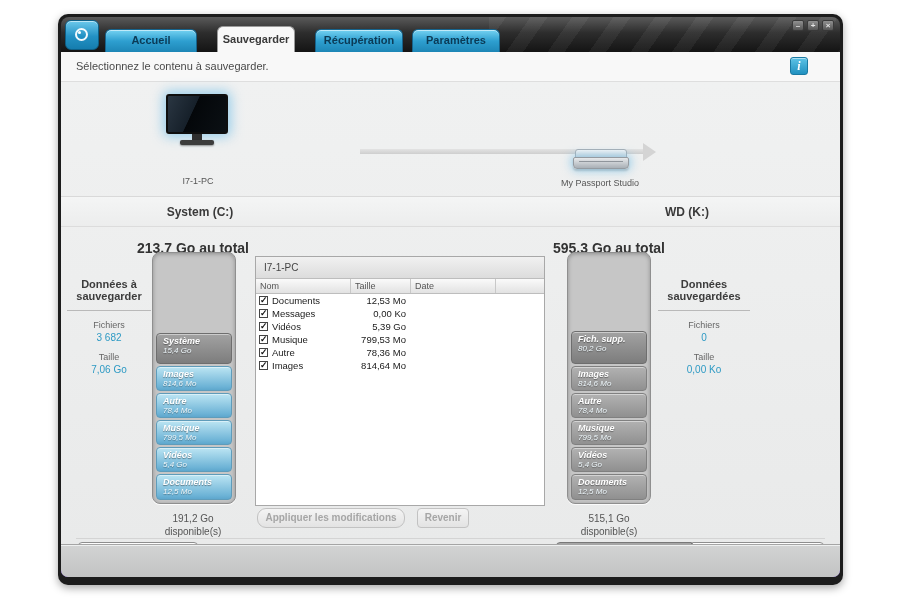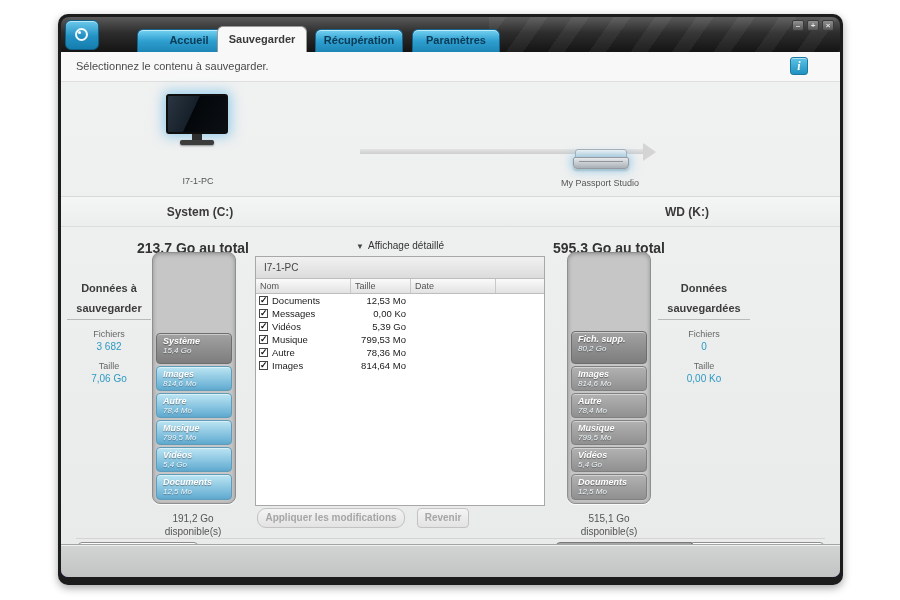--- a/index.html
+++ b/index.html
@@ -91,22 +91,22 @@
     box-shadow:inset 0 1px 0 rgba(255,255,255,.45);}
   .seg .seg-name{display:block;font-size:9px;font-weight:bold;color:#fff;line-height:10px;
     text-shadow:0 1px 1px rgba(0,0,0,.4);white-space:nowrap;}
   .seg .seg-size{display:block;font-size:8px;color:#eef7fb;line-height:10px;
     text-shadow:0 1px 1px rgba(0,0,0,.35);white-space:nowrap;}
   .seg.blue{background:linear-gradient(180deg,#bce5f3,#6db3d6 85%,#5ea7cd);border:1px solid #5f9cba;}
   .seg.gray{background:linear-gradient(180deg,#b2b2b2,#909090);border:1px solid #808080;}
   .seg.darkgray{background:linear-gradient(180deg,#a2a2a2,#7d7d7d);border:1px solid #6e6e6e;}
 
   .stats{position:absolute;top:196px;text-align:center;}
-  .stats-title{font-size:11px;font-weight:bold;color:#3c3c3c;line-height:20px;
-    padding-bottom:1px;border-bottom:1px solid #b9b9b9;}
+  .stats-title{font-size:11px;font-weight:bold;color:#3c3c3c;line-height:12px;
+    padding-bottom:8px;border-bottom:1px solid #b9b9b9;}
   .stat-label{font-size:9px;color:#666;margin-top:9px;}
   .stat-value{font-size:10px;color:#2e9ac4;margin-top:2px;}
 
   .available{position:absolute;top:430px;font-size:10px;color:#555;text-align:center;line-height:13px;}
 
   
   .detail-toggle{position:absolute;left:194px;top:158px;width:290px;text-align:center;
     font-size:10px;color:#333;}
   .caret{font-size:8px;color:#444;margin-right:4px;}
   .dtable{position:absolute;left:194px;top:174px;width:290px;height:250px;background:#fff;
@@ -141,22 +141,22 @@
 </head>
 <body>
 
 <div class="window">
 
   <div class="titlebar">
     <div class="logo">
       <span class="ring"></span>
       <span class="dot"></span>
     </div>
-    <div class="tab blue" style="left:76px;width:104px;">Accueil</div>
-    <div class="tab active" style="left:156px;width:90px;">Sauvegarder</div>
+    <div class="tab blue" style="left:44px;width:92px;">Accueil</div>
+    <div class="tab active" style="left:156px;width:78px;">Sauvegarder</div>
     <div class="tab blue" style="left:254px;width:88px;">Récupération</div>
     <div class="tab blue" style="left:351px;width:88px;">Paramètres</div>
     <div class="win-controls">
       <div class="wbtn">–</div>
       <div class="wbtn">+</div>
       <div class="wbtn">×</div>
     </div>
   </div>
 
   <div class="bodyarea">
@@ -224,23 +224,20 @@
         <div class="stat-label">Fichiers</div>
         <div class="stat-value">3 682</div>
         <div class="stat-label">Taille</div>
         <div class="stat-value">7,06 Go</div>
       </div>
       <div class="available" style="left:57px;width:150px;">
         <div>191,2 Go</div>
         <div>disponible(s)</div>
       </div>
 
-      <div class="detail-toggle">
-        <span class="caret">▼</span><span>Affichage détaillé</span>
-      </div>
       <div class="dtable">
         <div class="dtable-title">I7-1-PC</div>
         <div class="dtable-cols">
           <div class="col c1">Nom</div>
           <div class="col c2">Taille</div>
           <div class="col c3">Date</div>
           <div class="col c4"></div>
         </div>
         <div class="drow">
           <span class="cbx">✓</span>

